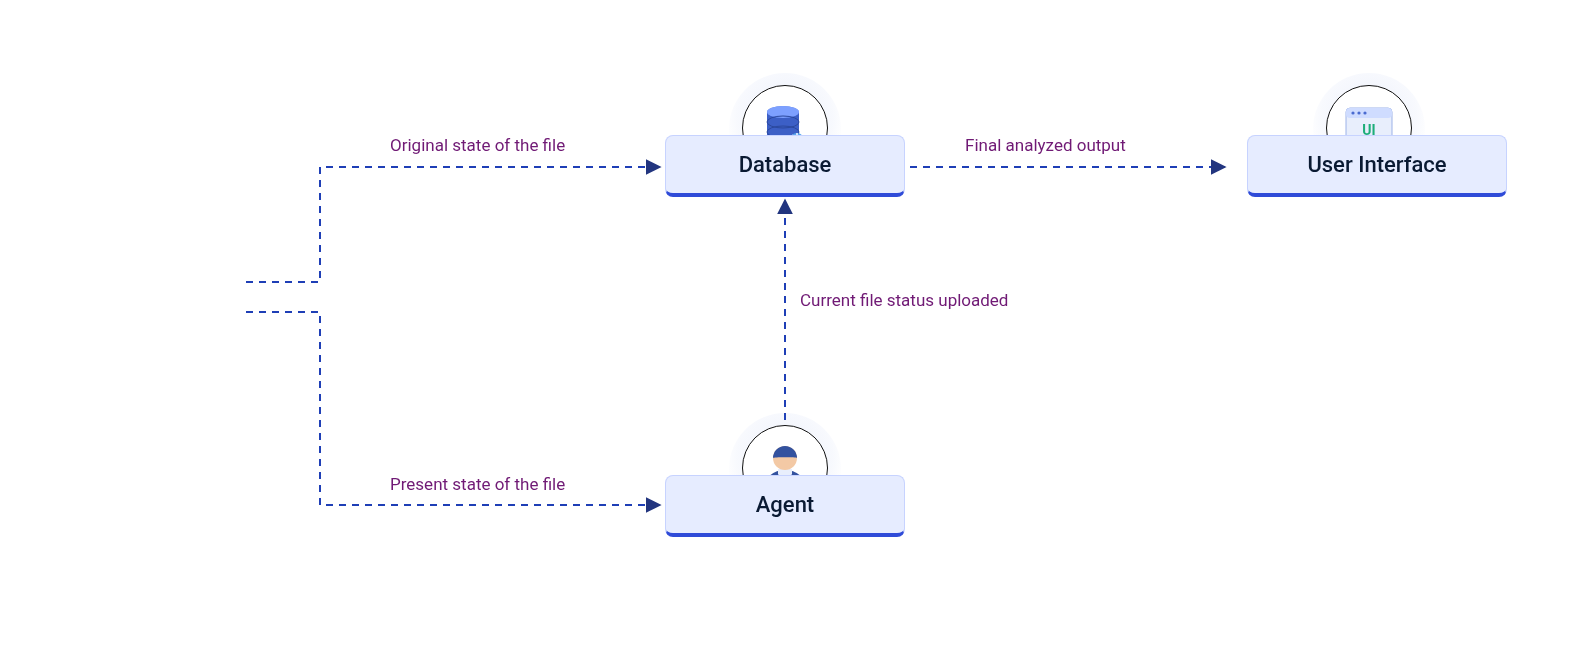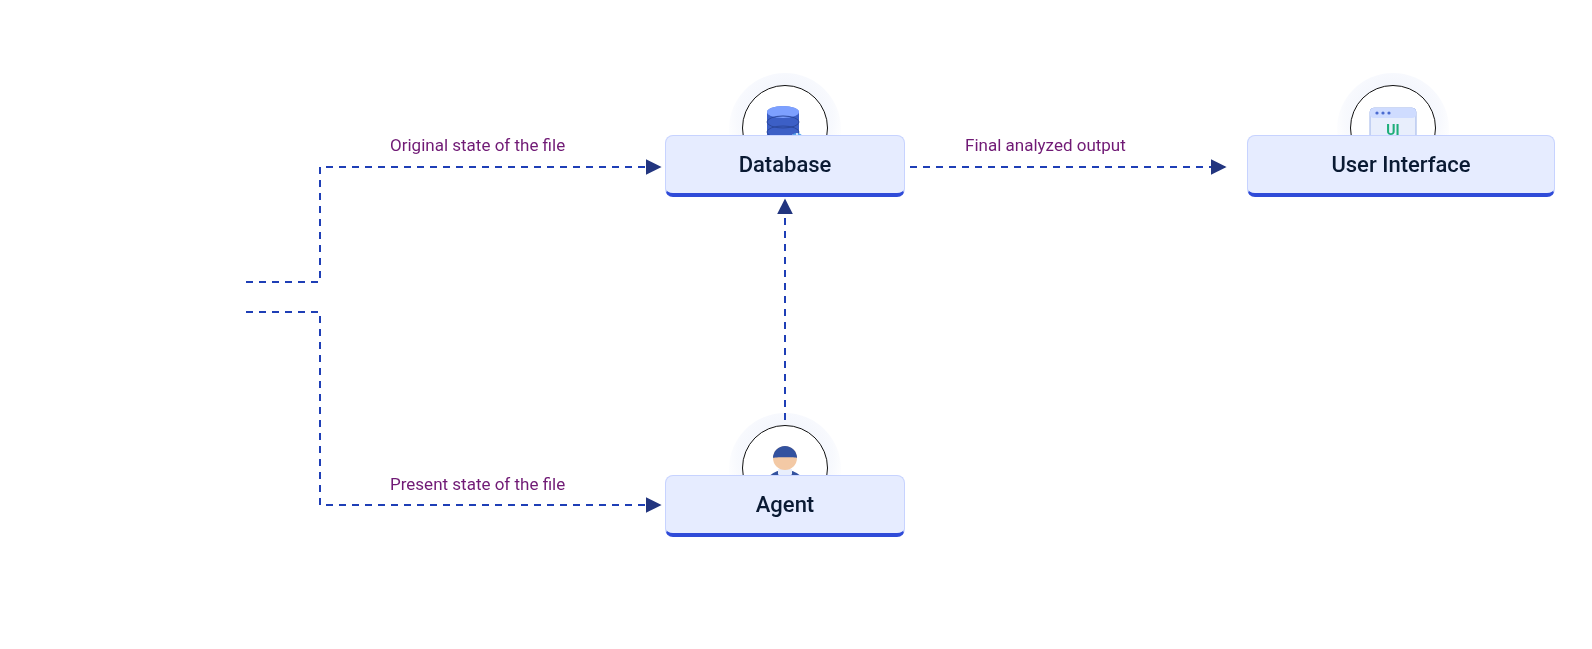--- a/index.html
+++ b/index.html
@@ -86,22 +86,23 @@
       <svg width="54" height="48" viewBox="0 0 54 48">
         <rect x="4" y="4" width="46" height="40" rx="4" fill="#e8eefc" stroke="#9cb2e8"></rect>
         <rect x="4" y="4" width="46" height="10" rx="4" fill="#cfdcff"></rect>
         <circle cx="11" cy="9" r="1.6" fill="#4a6bd0"></circle>
           <circle cx="17" cy="9" r="1.6" fill="#4a6bd0"></circle>
           <circle cx="23" cy="9" r="1.6" fill="#4a6bd0"></circle>
         <text x="27" y="31" text-anchor="middle" font-family="inherit" font-size="14" font-weight="700" fill="#1eae7a">UI</text>
         <line x1="12" y1="36" x2="42" y2="36" stroke="#9cb2e8" stroke-width="2"></line>
       </svg>
     </div>
-    <div class="card" style="width:308px;height:62px;">
+    <div class="card" style="width:260px;height:62px;">
       <span>User Interface</span>
     </div>
   </div>
 
   <div class="edge-label" style="left:390px;top:135px;">Original state of the file</div>
   <div class="edge-label" style="left:390px;top:474px;">Present state of the file</div>
+  <div class="edge-label" style="left:800px;top:290px;">Current file status uploaded</div>
   <div class="edge-label" style="left:965px;top:135px;">Final analyzed output</div>
 
 </div>
 
 </body></html>

